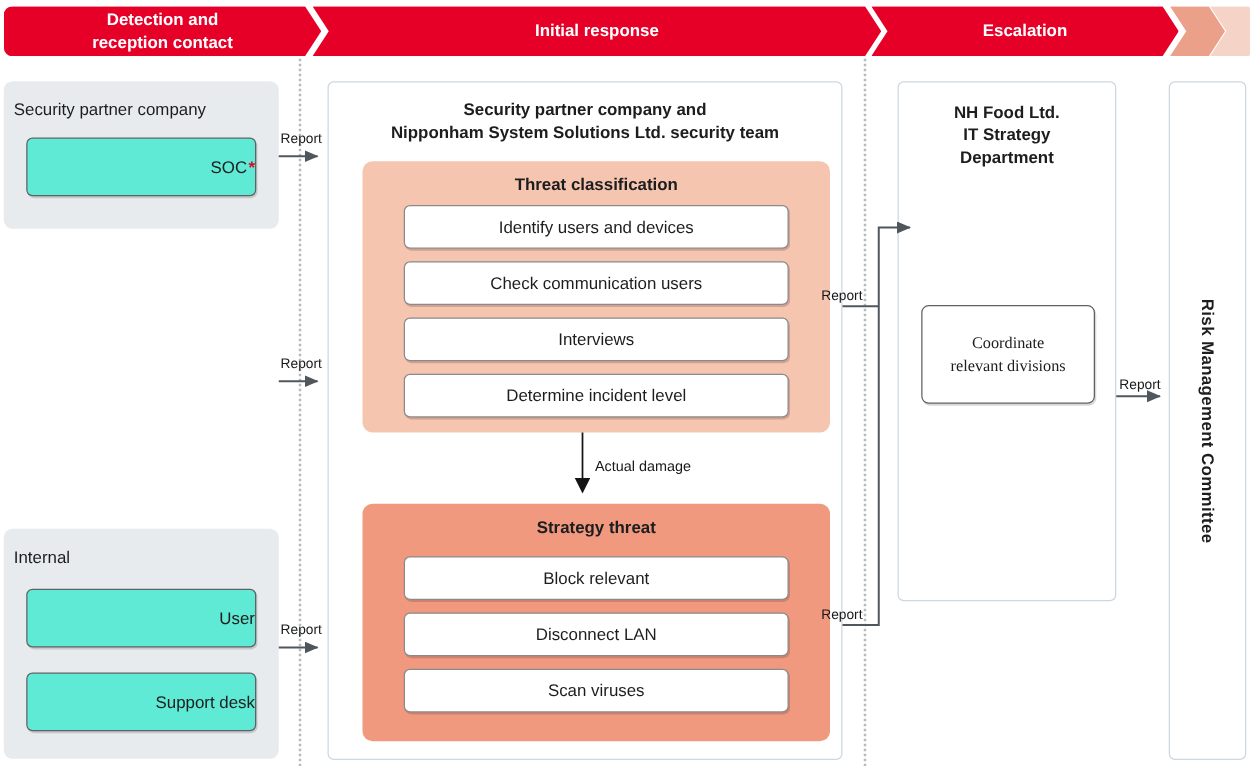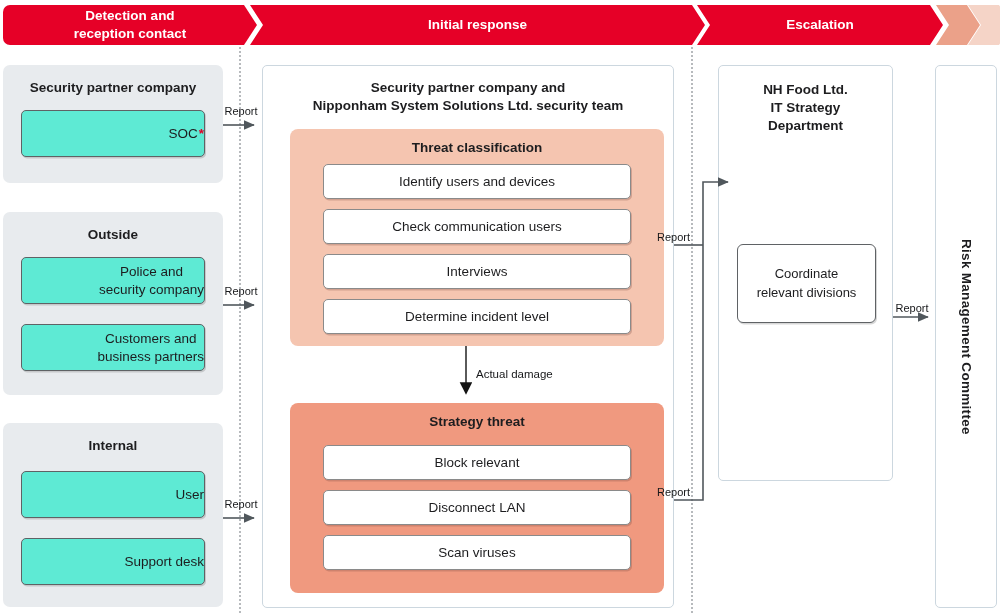--- a/index.html
+++ b/index.html
@@ -21,21 +21,21 @@
 
   
   .vdots { position:absolute; top:47px; bottom:0; width:0; border-left:2px dotted #b7babd; }
   #vdots-1 { left:239px; } #vdots-2 { left:691px; }
 
   
   .panel { position:absolute; left:3px; width:220px; background:#e8ebee; border-radius:7px; }
   #panel-spc { top:65px; height:118px; }
   #panel-outside { top:212px; height:183px; }
   #panel-internal { top:423px; height:184px; }
-  .ptitle { margin:15px 8px 0; text-align:center; font-weight:bold; font-size:13.5px; }
+  .ptitle { margin:15px 8px 0; font-weight:normal; font-size:13.5px; }
   .pitems { display:flex; flex-direction:column; gap:20px; margin:15px 18px 0; }
   #panel-internal .pitems { margin-top:18px; }
   .item-box { background:#5eead4; border:1.4px solid #5f6265; border-radius:5px; min-height:47px;
     display:flex; align-items:center; justify-content:flex-end; text-align:center; font-size:13.5px;
     line-height:1.3; white-space:pre-line; box-shadow:1px 1.5px 0 rgba(110,110,110,.28); }
   .mark { color:#e60027; font-weight:bold; margin-left:1px; }
 
   
   #ir-container { position:absolute; left:262px; top:65px; width:412px; height:543px;
     background:#fff; border:1.5px solid #ccd7df; border-radius:5px; }
@@ -51,21 +51,21 @@
     box-shadow:1px 1.5px 0 rgba(130,80,70,.3); }
 
   
   #esc-container { position:absolute; left:718px; top:65px; width:175px; height:416px;
     background:#fff; border:1.5px solid #ccd7df; border-radius:5px; }
   #esc-container .cont-title { margin-top:15px; }
   .esc-box { position:absolute; left:18px; width:139px; background:#fff; border:1.4px solid #5f6265;
     border-radius:6px; display:flex; align-items:center; justify-content:center; text-align:center;
     font-size:13px; line-height:1.45; white-space:pre-line; box-shadow:1px 1.5px 0 rgba(110,110,110,.28); }
   #esc-box-1 { top:80px; height:77px; }
-  #esc-box-2 { top:178px; height:79px; }
+  #esc-box-2 { top:178px; height:79px;font-family:Liberation Serif, serif; }
 
   
   #rmc { position:absolute; left:935px; top:65px; width:62px; height:543px; background:#fff;
     border:1.5px solid #ccd7df; border-radius:5px; display:flex; align-items:center; justify-content:center; }
   .vtext { writing-mode:vertical-rl; font-weight:bold; font-size:13.5px; letter-spacing:.3px; }
 
   
   .overlay { position:absolute; left:0; top:0; pointer-events:none; }
   .rline { stroke:#50575c; stroke-width:1.6; fill:none; }
   .bline { stroke:#141414; stroke-width:1.4; fill:none; }
@@ -95,29 +95,20 @@
 
   <div class="panel" id="panel-spc">
     <div class="ptitle">Security partner company</div>
     <div class="pitems">
       <div class="item-box">
         <span><span>SOC</span><span class="mark">*</span></span>
       </div>
     </div>
   </div>
 
-  <div class="panel" id="panel-outside">
-    <div class="ptitle">Outside</div>
-    <div class="pitems">
-      <div class="item-box">Police and
-security company</div>
-      <div class="item-box">Customers and
-business partners</div>
-    </div>
-  </div>
 
   <div class="panel" id="panel-internal">
     <div class="ptitle">Internal</div>
     <div class="pitems">
       <div class="item-box">User</div>
       <div class="item-box">Support desk</div>
     </div>
   </div>
 
   <div id="ir-container">

